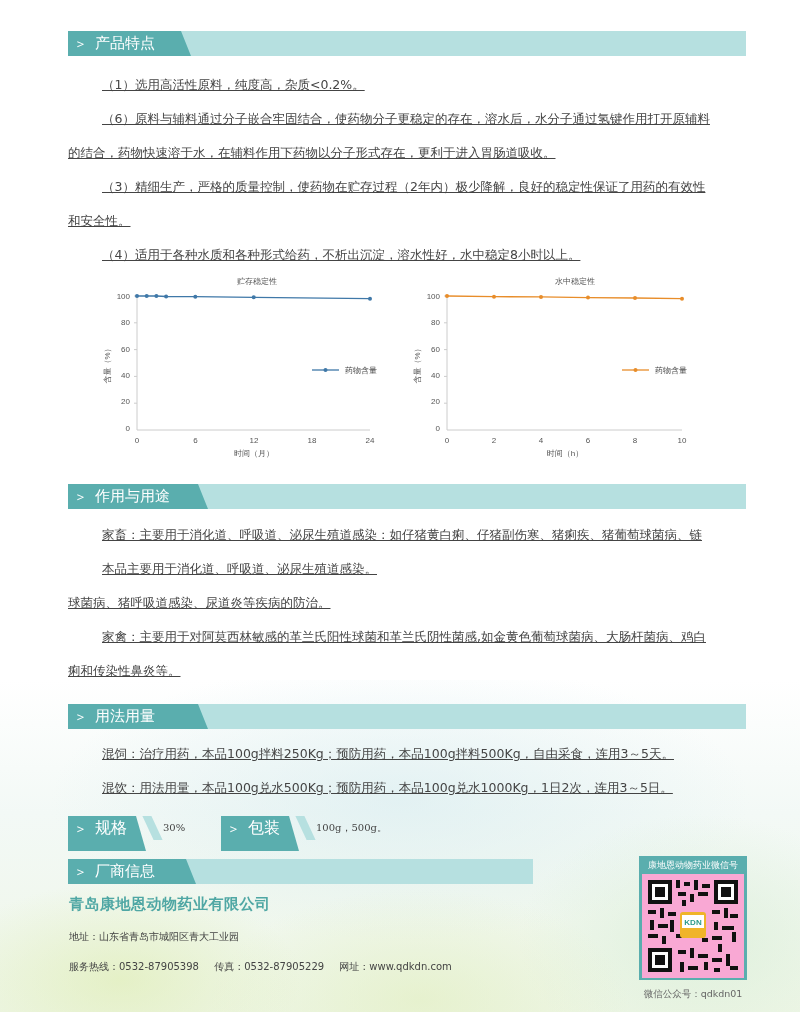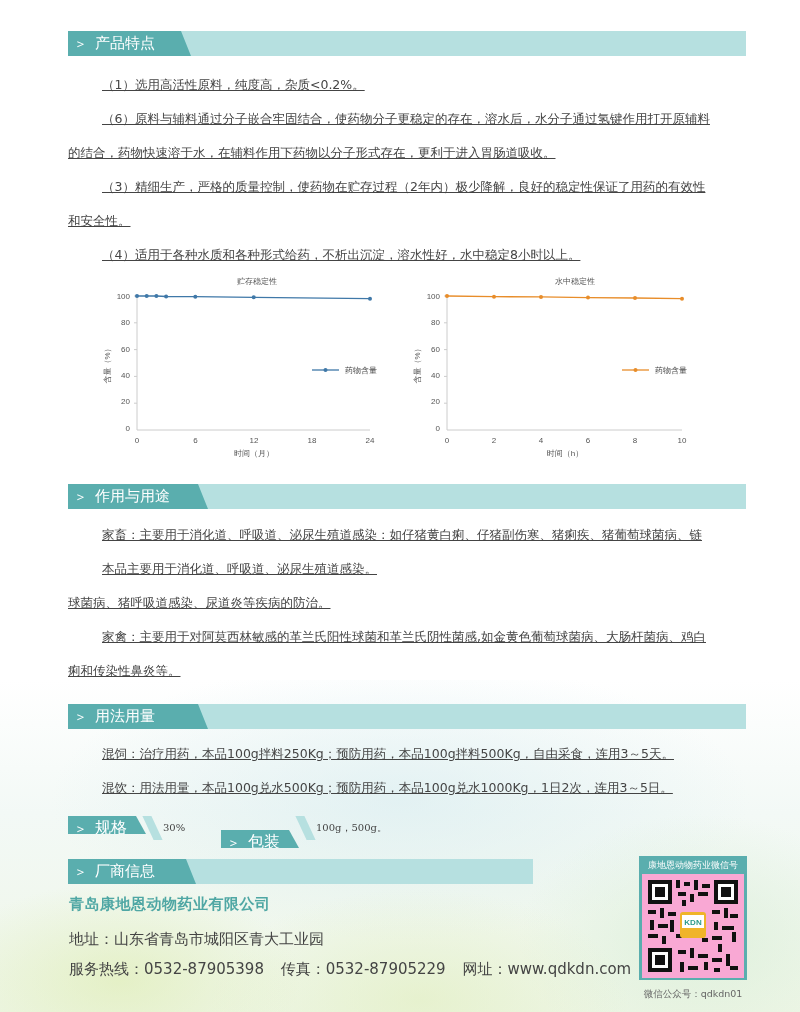--- a/index.html
+++ b/index.html
@@ -36,30 +36,30 @@
     position: absolute; left: 68px; width: 680px;
     font-size: 12.5px; line-height: 34px; color: #444; text-decoration: underline;
   }
   .para .indent { padding-left: 34px; }
 
   .chart { position: absolute; }
   .chart svg text { font-family: "Liberation Sans", sans-serif; }
 
   .mini-tag { position: absolute; top: 816px; height: 24px; }
   .mini-tag .tab {
-    position: absolute; left: 0; top: 0; height: 18px; background: #5aaeae; color: #fff;
+    position: absolute; left: 0; top: 0; height: 35px; background: #5aaeae; color: #fff;
     font-size: 16px; line-height: 24px; padding-left: 6px; white-space: nowrap;
   }
   .mini-tag .stripe {
     position: absolute; top: 0; width: 9px; height: 24px; background: #b6e0e0; transform: skewX(25deg);
   }
   .mini-val { position: absolute; top: 816px; font-size: 10px; line-height: 24px; color: #444; font-family: "DejaVu Serif", serif; }
 
   .company-name { position: absolute; left: 69px; top: 895px; font-size: 15px; font-weight: bold; color: #4fa7a4; letter-spacing: 0.5px; }
-  .contact { position: absolute; left: 69px; font-size: 15px; color: #444; }
+  .contact { position: absolute; left: 69px; font-size: 10px; color: #444; }
 
   .qr-box { position: absolute; left: 639px; top: 856px; width: 108px; height: 124px; background: #5aaeae; padding: 3px; }
   .qr-title { color: #fff; font-size: 9px; text-align: center; line-height: 13px; height: 13px; }
   .qr-inner { background: #f9a8d4; width: 102px; height: 104px; margin-top: 2px; position: relative; }
   .qr-caption { position: absolute; left: 639px; top: 988px; width: 108px; text-align: center; font-size: 9.5px; color: #666; }
 </style>
 </head>
 <body>
 
 <div class="bg"></div>
@@ -205,21 +205,21 @@
 
   <div class="mini-tag" style="left:68px;width:90px;">
     <div class="tab" style="width:78px;clip-path:polygon(0 0,68px 0,78px 100%,0 100%);">
       <span class="chev">＞</span><span>规格</span>
     </div>
     <div class="stripe" style="left:80px;"></div>
   </div>
   <div class="mini-val" style="left:163px;">30%</div>
 
   <div class="mini-tag" style="left:221px;width:90px;">
-    <div class="tab" style="width:78px;clip-path:polygon(0 0,68px 0,78px 100%,0 100%);margin-top:14px;">
+    <div class="tab" style="width:78px;clip-path:polygon(0 0,68px 0,78px 100%,0 100%);">
       <span class="chev">＞</span><span>包装</span>
     </div>
     <div class="stripe" style="left:80px;"></div>
   </div>
   <div class="mini-val" style="left:316px;">100g，500g。</div>
 
   <div class="sec-header" style="top:859px;width:501px;">
     <div class="bar" style="width:465px;"></div>
     <div class="tab" style="width:128px;">
       <span class="chev">＞</span><span>厂商信息</span>

